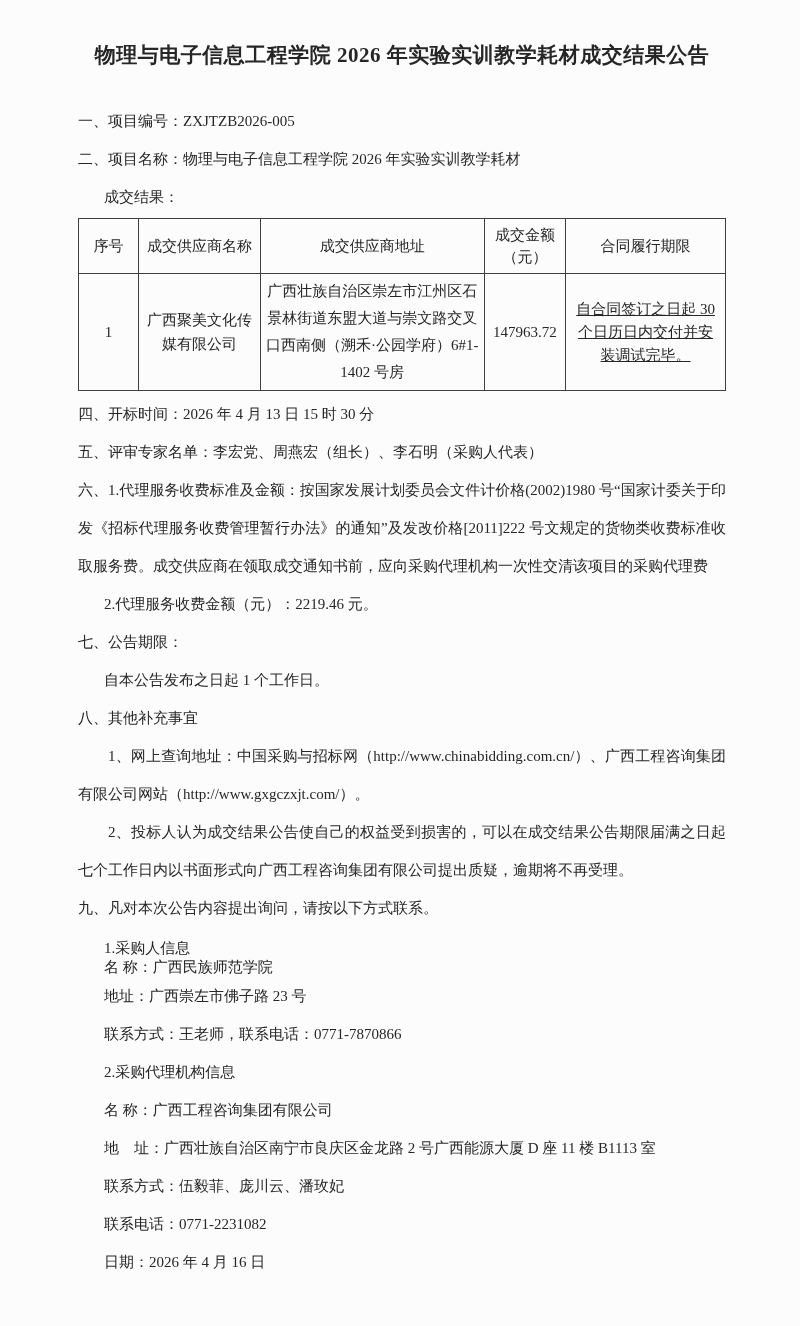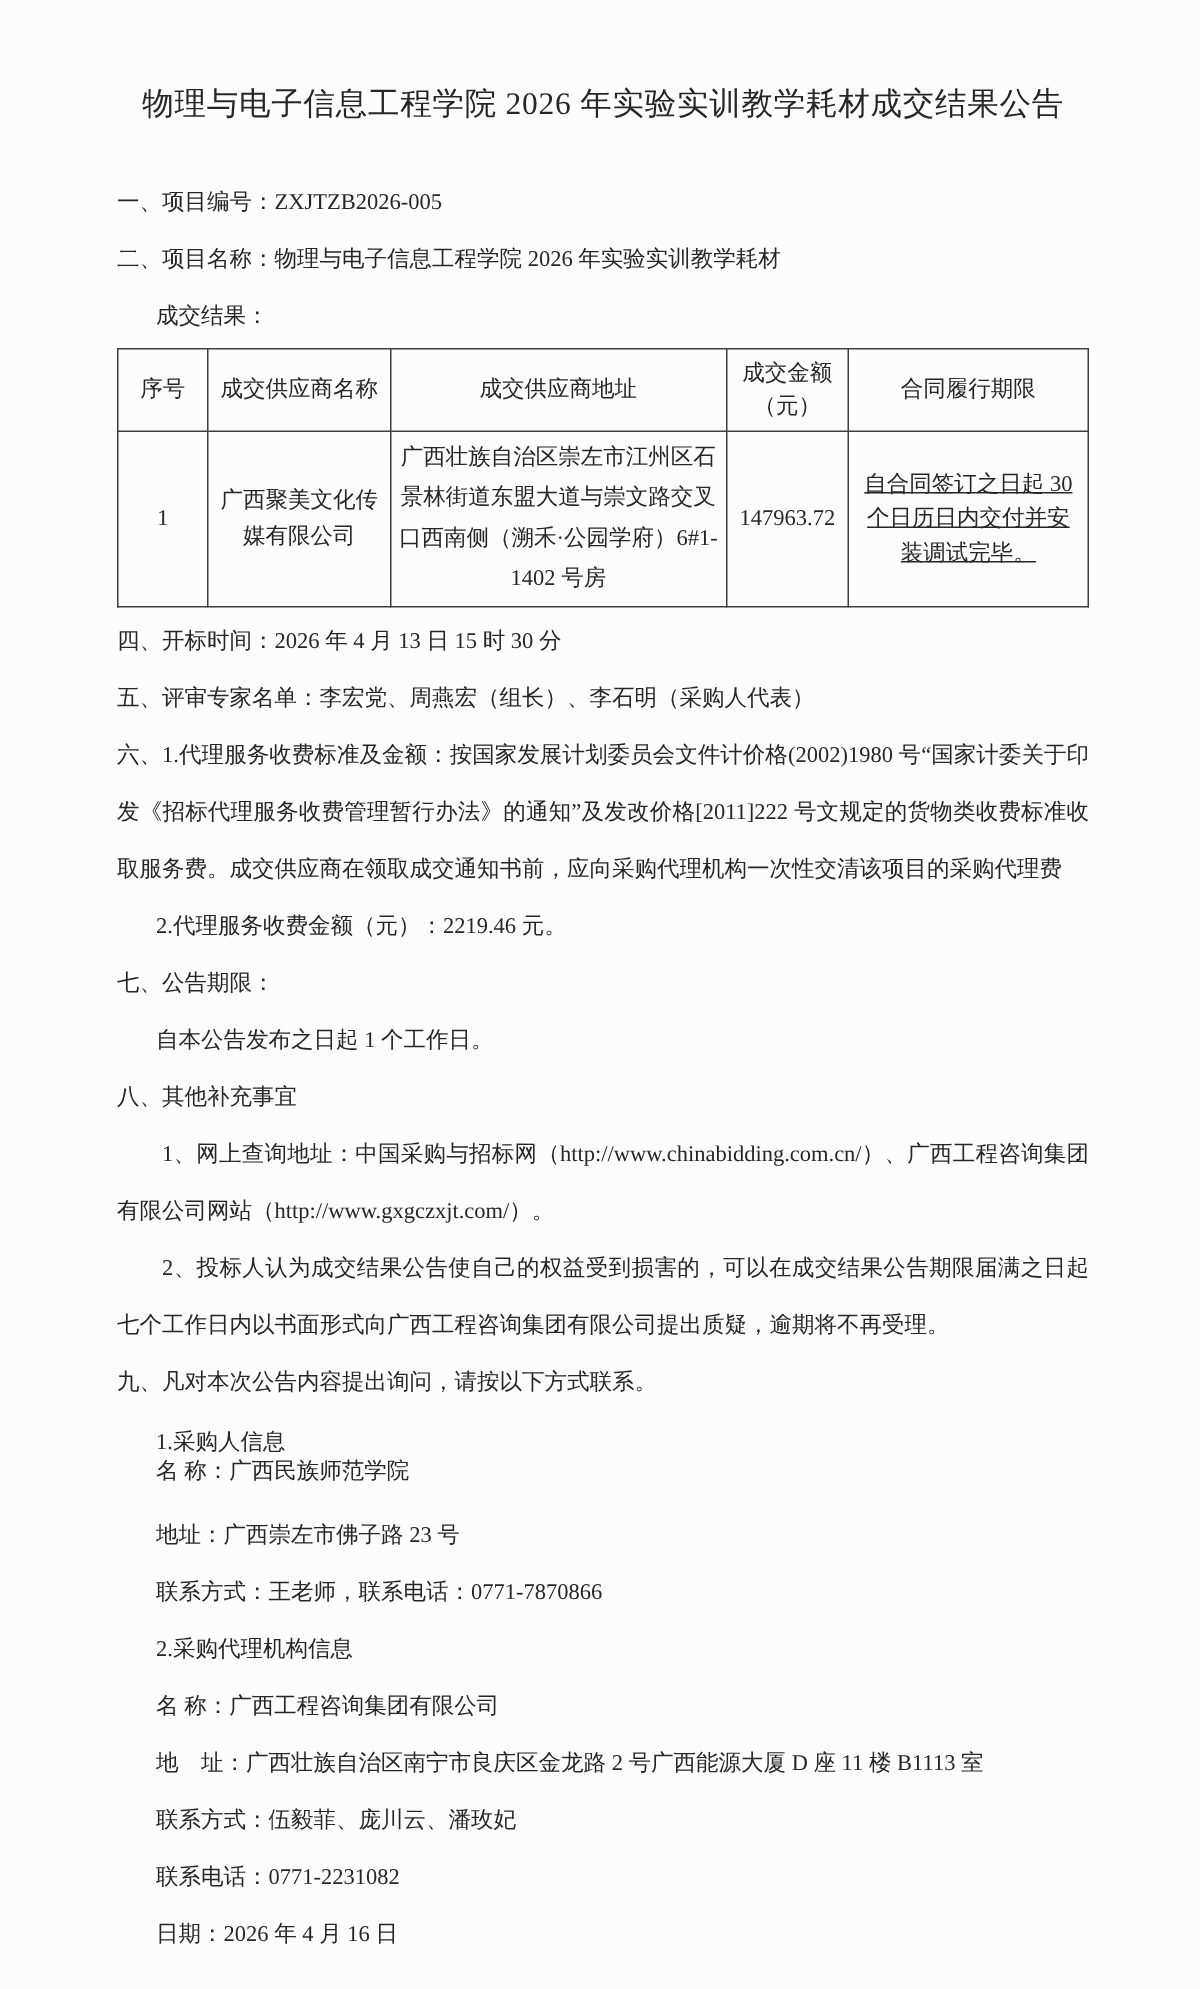--- a/index.html
+++ b/index.html
@@ -10,32 +10,32 @@
     font-family:"Liberation Serif","DejaVu Serif",serif;
   }
   .page {
     box-sizing:border-box;
     width:800px; height:1326px;
     padding:30px 74px 0 78px;
     overflow:hidden;
   }
   .doc-title {
     font-size:21px;
-    font-weight:normal;
+    font-weight:bold;
     text-align:center;
     letter-spacing:0.5px;
-    margin:24px 0 32px 0;
+    margin:10px 0 32px 0;
     line-height:30px;
   }
   p { margin:0; font-size:15px; line-height:38px; }
   .justify { text-align:justify; }
   .indent { padding-left:26px; }
   .ti2 { text-indent:2em; }
   .tight { line-height:19px; }
-  .gap-after { margin-bottom:14px; }
+  .gap-after { }
   table.award {
     width:100%;
     border-collapse:collapse;
     margin:2px 0 4px 0;
     table-layout:fixed;
   }
   table.award th, table.award td {
     border:1px solid #3f3f3f;
     font-size:15px;
     font-weight:normal;

